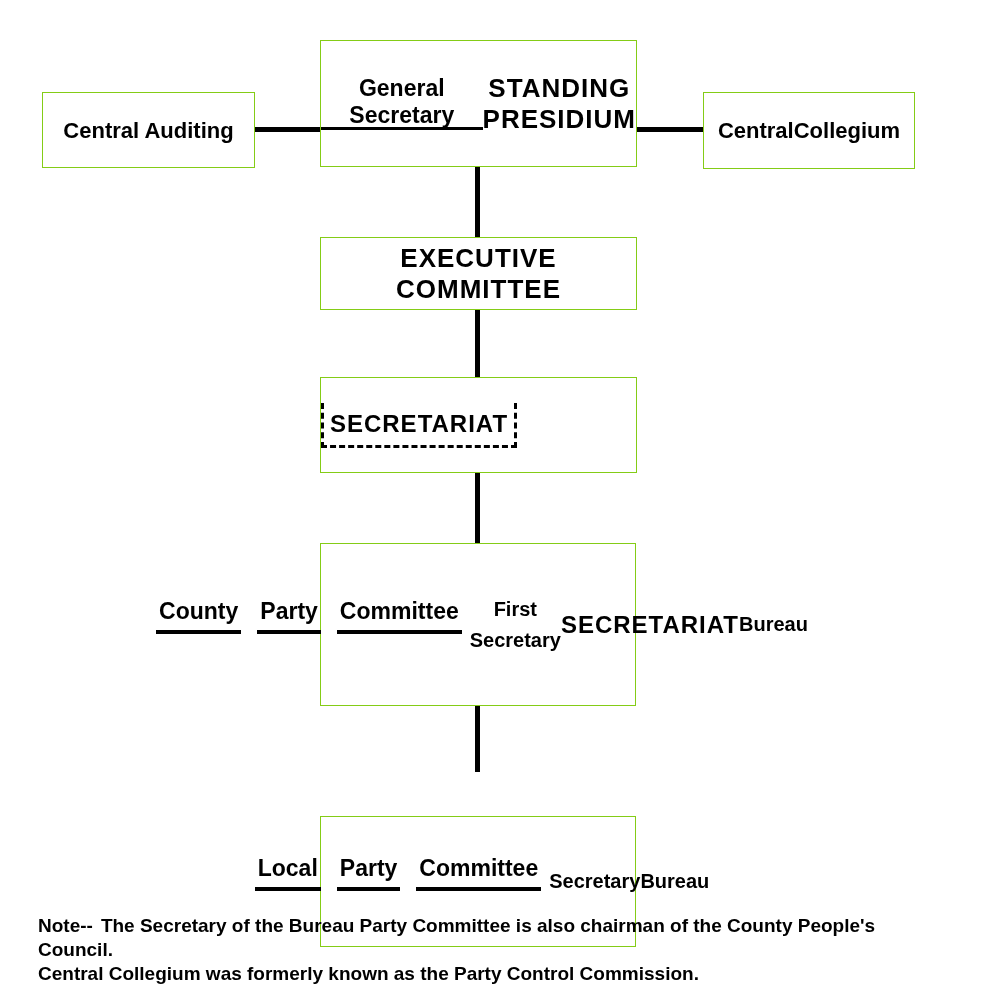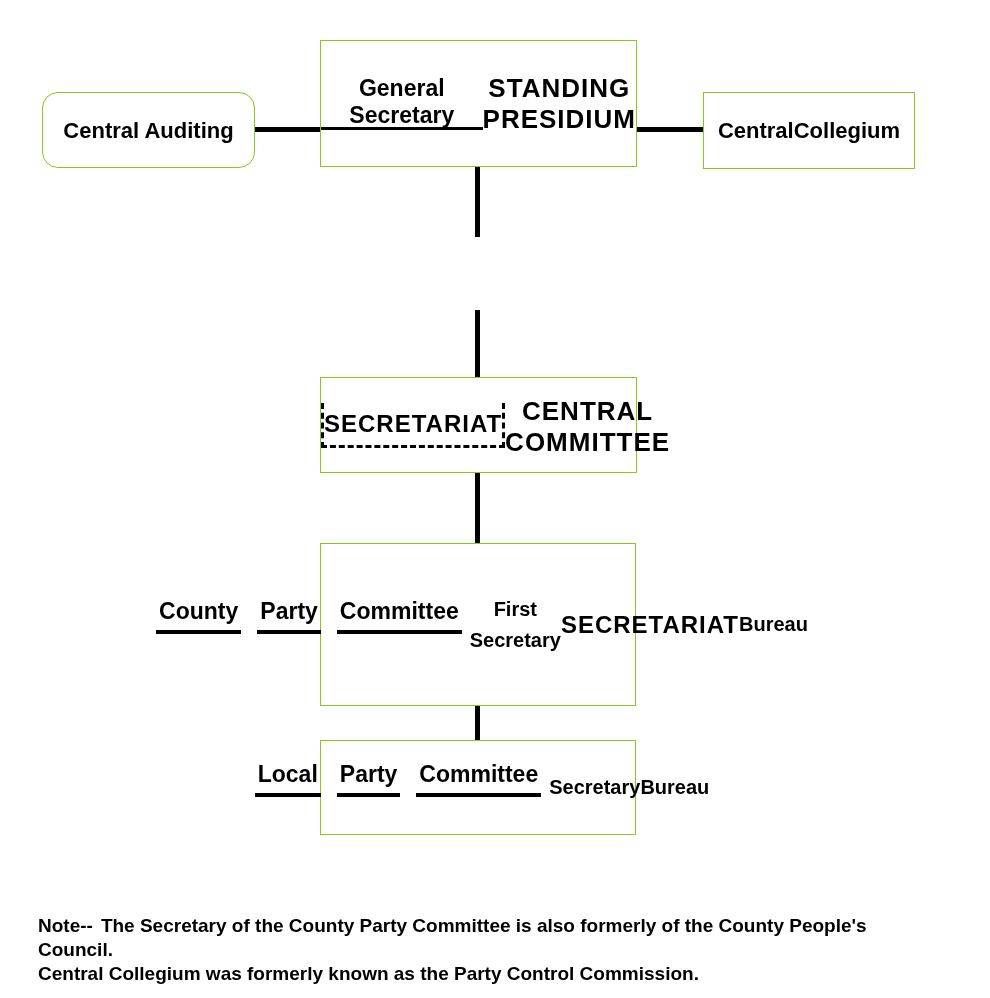--- a/index.html
+++ b/index.html
@@ -46,21 +46,21 @@
   .bottom-cell {
     width: 100%;
     flex: 1;
     display: flex;
     align-items: flex-end;
     justify-content: center;
     font-size: 26px;
     letter-spacing: 1px;
   }
   
-  .left-box  { left: 42px;  top: 92px; width: 213px; height: 76px; font-size: 22px; line-height: 31px; border-radius: 16px; }
+  .left-box  { left: 42px;  top: 92px; width: 213px; height: 76px; font-size: 22px; line-height: 31px; }
   .right-box { left: 703px; top: 92px; width: 212px; height: 77px; font-size: 22px; line-height: 33px; }
   
   .exec-box { left: 320px; top: 237px; width: 317px; height: 73px; font-size: 26px; letter-spacing: 1px; }
   
   .cc-box { left: 320px; top: 377px; width: 317px; height: 96px; justify-content: flex-start; }
   .dashed-box {
     width: 196px;
     height: 45px;
     border: 3px dashed #000;
     border-top: none;
@@ -71,21 +71,21 @@
     font-size: 24px;
     letter-spacing: 1px;
   }
   .cc-label {
     margin-top: 4px;
     font-size: 26px;
     letter-spacing: 1px;
   }
   
   .county-box { left: 320px; top: 543px; width: 316px; height: 163px; }
-  .local-box  { left: 320px; top: 740px; width: 316px; height: 95px; }
+  .local-box  { left: 320px; top: 816px; width: 316px; height: 131px; }
   .title-row {
     display: flex;
     justify-content: center;
     font-size: 23px;
     margin-bottom: 17px;
   }
   .uw {
     display: inline-block;
     border-bottom: 4px solid #000;
     padding: 0 3px 5px 3px;
@@ -129,26 +129,28 @@
 
   <div class="box left-box">
     <span>Central Auditing</span>
   </div>
 
   <div class="box right-box">
     <span>Central</span>
     <span>Collegium</span>
   </div>
 
+  <div class="box exec-box">
+    <span>EXECUTIVE COMMITTEE</span>
+  </div>
 
   <div class="box cc-box">
     <div class="dashed-box">
       <span>SECRETARIAT</span>
     </div>
-    <div class="cc-label">CENTRAL COMMITTEE</div>
   </div>
 
   <div class="box county-box">
     <div class="title-row">
       <span class="uw">County</span>
       <span class="uw">Party</span>
       <span class="uw">Committee</span>
     </div>
     <div class="sub-line">First Secretary</div>
     <div class="sub-line caps">SECRETARIAT</div>
@@ -159,18 +161,18 @@
     <div class="title-row">
       <span class="uw">Local</span>
       <span class="uw">Party</span>
       <span class="uw">Committee</span>
     </div>
     <div class="sub-line">Secretary</div>
     <div class="sub-line">Bureau</div>
   </div>
 
   <div class="note">
-    <span class="note-prefix">Note--</span><span>The Secretary of the County Party Committee is also formerly of the County People's</span>
+    <span class="note-prefix">Note--</span><span>The Secretary of the Bureau Party Committee is also chairman of the County People's</span>
     <span class="note-indent">Council.</span>
     <span class="note-indent">Central Collegium was formerly known as the Party Control Commission.</span>
   </div>
 
 </div>
 
 </body></html>

